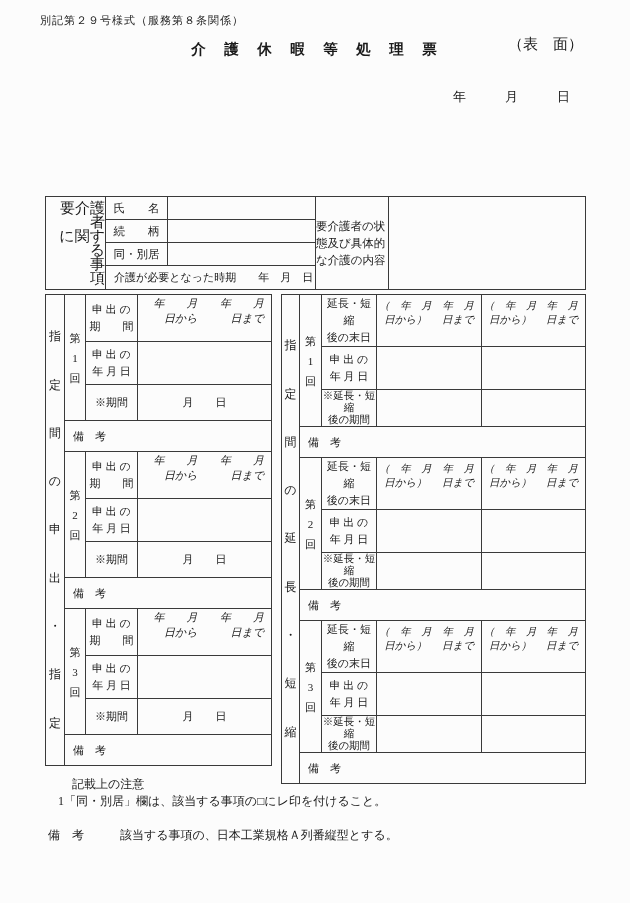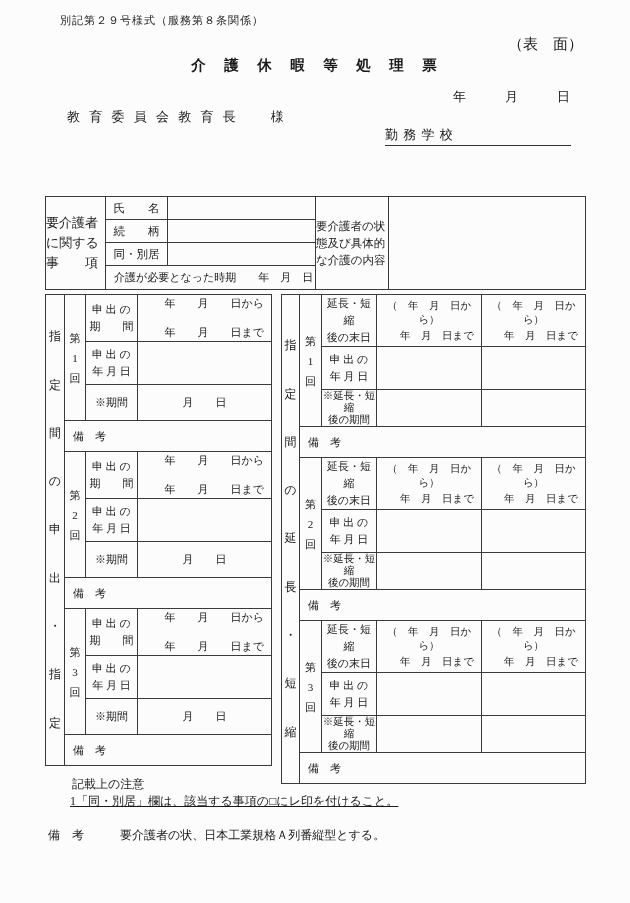--- a/index.html
+++ b/index.html
@@ -2,80 +2,78 @@
 <html><head>
 <meta charset="utf-8">
 <style>
   html,body{margin:0;padding:0;background:#ffffff;}
   .page{
     position:relative;width:630px;height:903px;background:#fcfcfc;
     font-family:"Liberation Serif","DejaVu Serif",serif;color:#1a1a1a;
     overflow:hidden;
   }
   .abs{position:absolute;}
-  .form-number{left:40px;top:13px;font-size:11px;letter-spacing:1px;margin-left:20px;}
+  .form-number{left:40px;top:13px;font-size:11px;letter-spacing:1px;}
   .face-label{left:508px;top:35px;font-size:15px;}
-  .title{left:0;top:56px;width:630px;text-align:center;font-size:14.5px;font-weight:bold;letter-spacing:2px;}
+  .title{left:0;top:40px;width:630px;text-align:center;font-size:14.5px;font-weight:bold;letter-spacing:2px;}
   .date-line{left:453px;top:88px;font-size:13px;}
   .addressee{left:67px;top:108px;font-size:13px;letter-spacing:3px;}
   .sig-fields{left:385px;top:122px;width:186px;}
   .sig-row{height:23px;border-bottom:1px solid #333;font-size:13px;line-height:26px;letter-spacing:1px;}
 
   table.tbl{position:absolute;border-collapse:collapse;table-layout:fixed;}
   table.tbl td{border:1px solid #3a3a3a;padding:0;vertical-align:middle;overflow:hidden;}
   .pre{white-space:pre-line;}
 
   
   .t-care{left:45px;top:196px;width:540px;}
   .t-care tr{height:23px;}
   .t-care tr.last{height:24px;}
-  .c-section{text-align:left;font-size:13px;line-height:20px;}
+  .c-section{text-align:right;font-size:15px;line-height:14px;}
   .c-small-label{text-align:center;font-size:11.5px;}
   .c-cond{font-size:11.5px;line-height:17px;}
   .c-period-note{font-size:11px;padding-left:8px !important;}
   .c-blank{background:transparent;}
 
   
   .t-request{left:45px;top:294px;width:226px;}
   .t-extension{left:281px;top:294px;width:304px;}
   tr.r-period{height:47px;}
   tr.r-date{height:43px;}
   tr.r-ref{height:36px;}
   tr.r-remarks{height:31px;}
   .c-side{vertical-align:top;}
   .vlabel{display:flex;flex-direction:column;justify-content:space-evenly;align-items:center;height:466px;font-size:12px;}
   .c-round{text-align:center;font-size:11px;line-height:20px;}
   .c-label{text-align:center;font-size:11px;line-height:17px;margin-left:12px;}
   .c-ref3{text-align:center;font-size:10.5px;line-height:12px;}
-  .two-line{display:flex;flex-direction:column;justify-content:space-between;height:44px;font-size:11px;}
+  .two-line{display:flex;flex-direction:row;justify-content:space-between;height:44px;font-size:11px;font-style:italic;}
   .val-right{text-align:right;padding-right:7px;}
   .ext-from{text-align:center;font-size:10.5px;}
   .ext-to{text-align:right;font-size:10.5px;padding-right:7px;}
   .c-remarks{font-size:11px;padding-left:8px !important;vertical-align:middle;}
 
   
   .notes-heading{left:48px;top:776px;font-size:12px;padding-left:24px;}
-  .note-item1{left:70px;top:793px;font-size:12px;text-decoration:underline;}
+  .note-item1{left:58px;top:793px;font-size:12px;}
   .note-item2{left:62px;top:810px;font-size:12px;}
   .note-remark{left:48px;top:827px;font-size:12px;display:flex;}
   .note-remark .txt{margin-left:36px;}
 </style>
 </head>
 <body>
 
 <div class="page">
 
   <div class="abs form-number">別記第２９号様式（服務第８条関係）</div>
   <div class="abs face-label">（表　面）</div>
   <div class="abs title">介　護　休　暇　等　処　理　票</div>
   <div class="abs date-line">年　　　月　　　日</div>
-  <div class="abs addressee">教 育 委 員 会 教 育 長　　様</div>
 
   <div class="abs sig-fields">
-    <div class="sig-row"><span>勤 務 学 校</span></div>
   </div>
 
   <table class="tbl t-care">
     <colgroup>
         <col style="width:60px">
         <col style="width:62px">
         <col style="width:148px">
         <col style="width:73px">
         <col style="width:197px">
       </colgroup>
@@ -337,16 +335,16 @@
     <tr class="r-remarks">
       <td colspan="4" class="c-remarks">備　考</td>
     </tr>
   </tbody>
     </table>
 
   <div class="abs notes-heading">記載上の注意</div>
   <div class="abs note-item1">1「同・別居」欄は、該当する事項の□にレ印を付けること。</div>
   <div class="abs note-remark">
     <span>備　考</span>
-    <span class="txt">要介護者の状、日本工業規格Ａ列番縦型とする。</span>
+    <span class="txt">該当する事項の、日本工業規格Ａ列番縦型とする。</span>
   </div>
 
 </div>
 
 </body></html>

